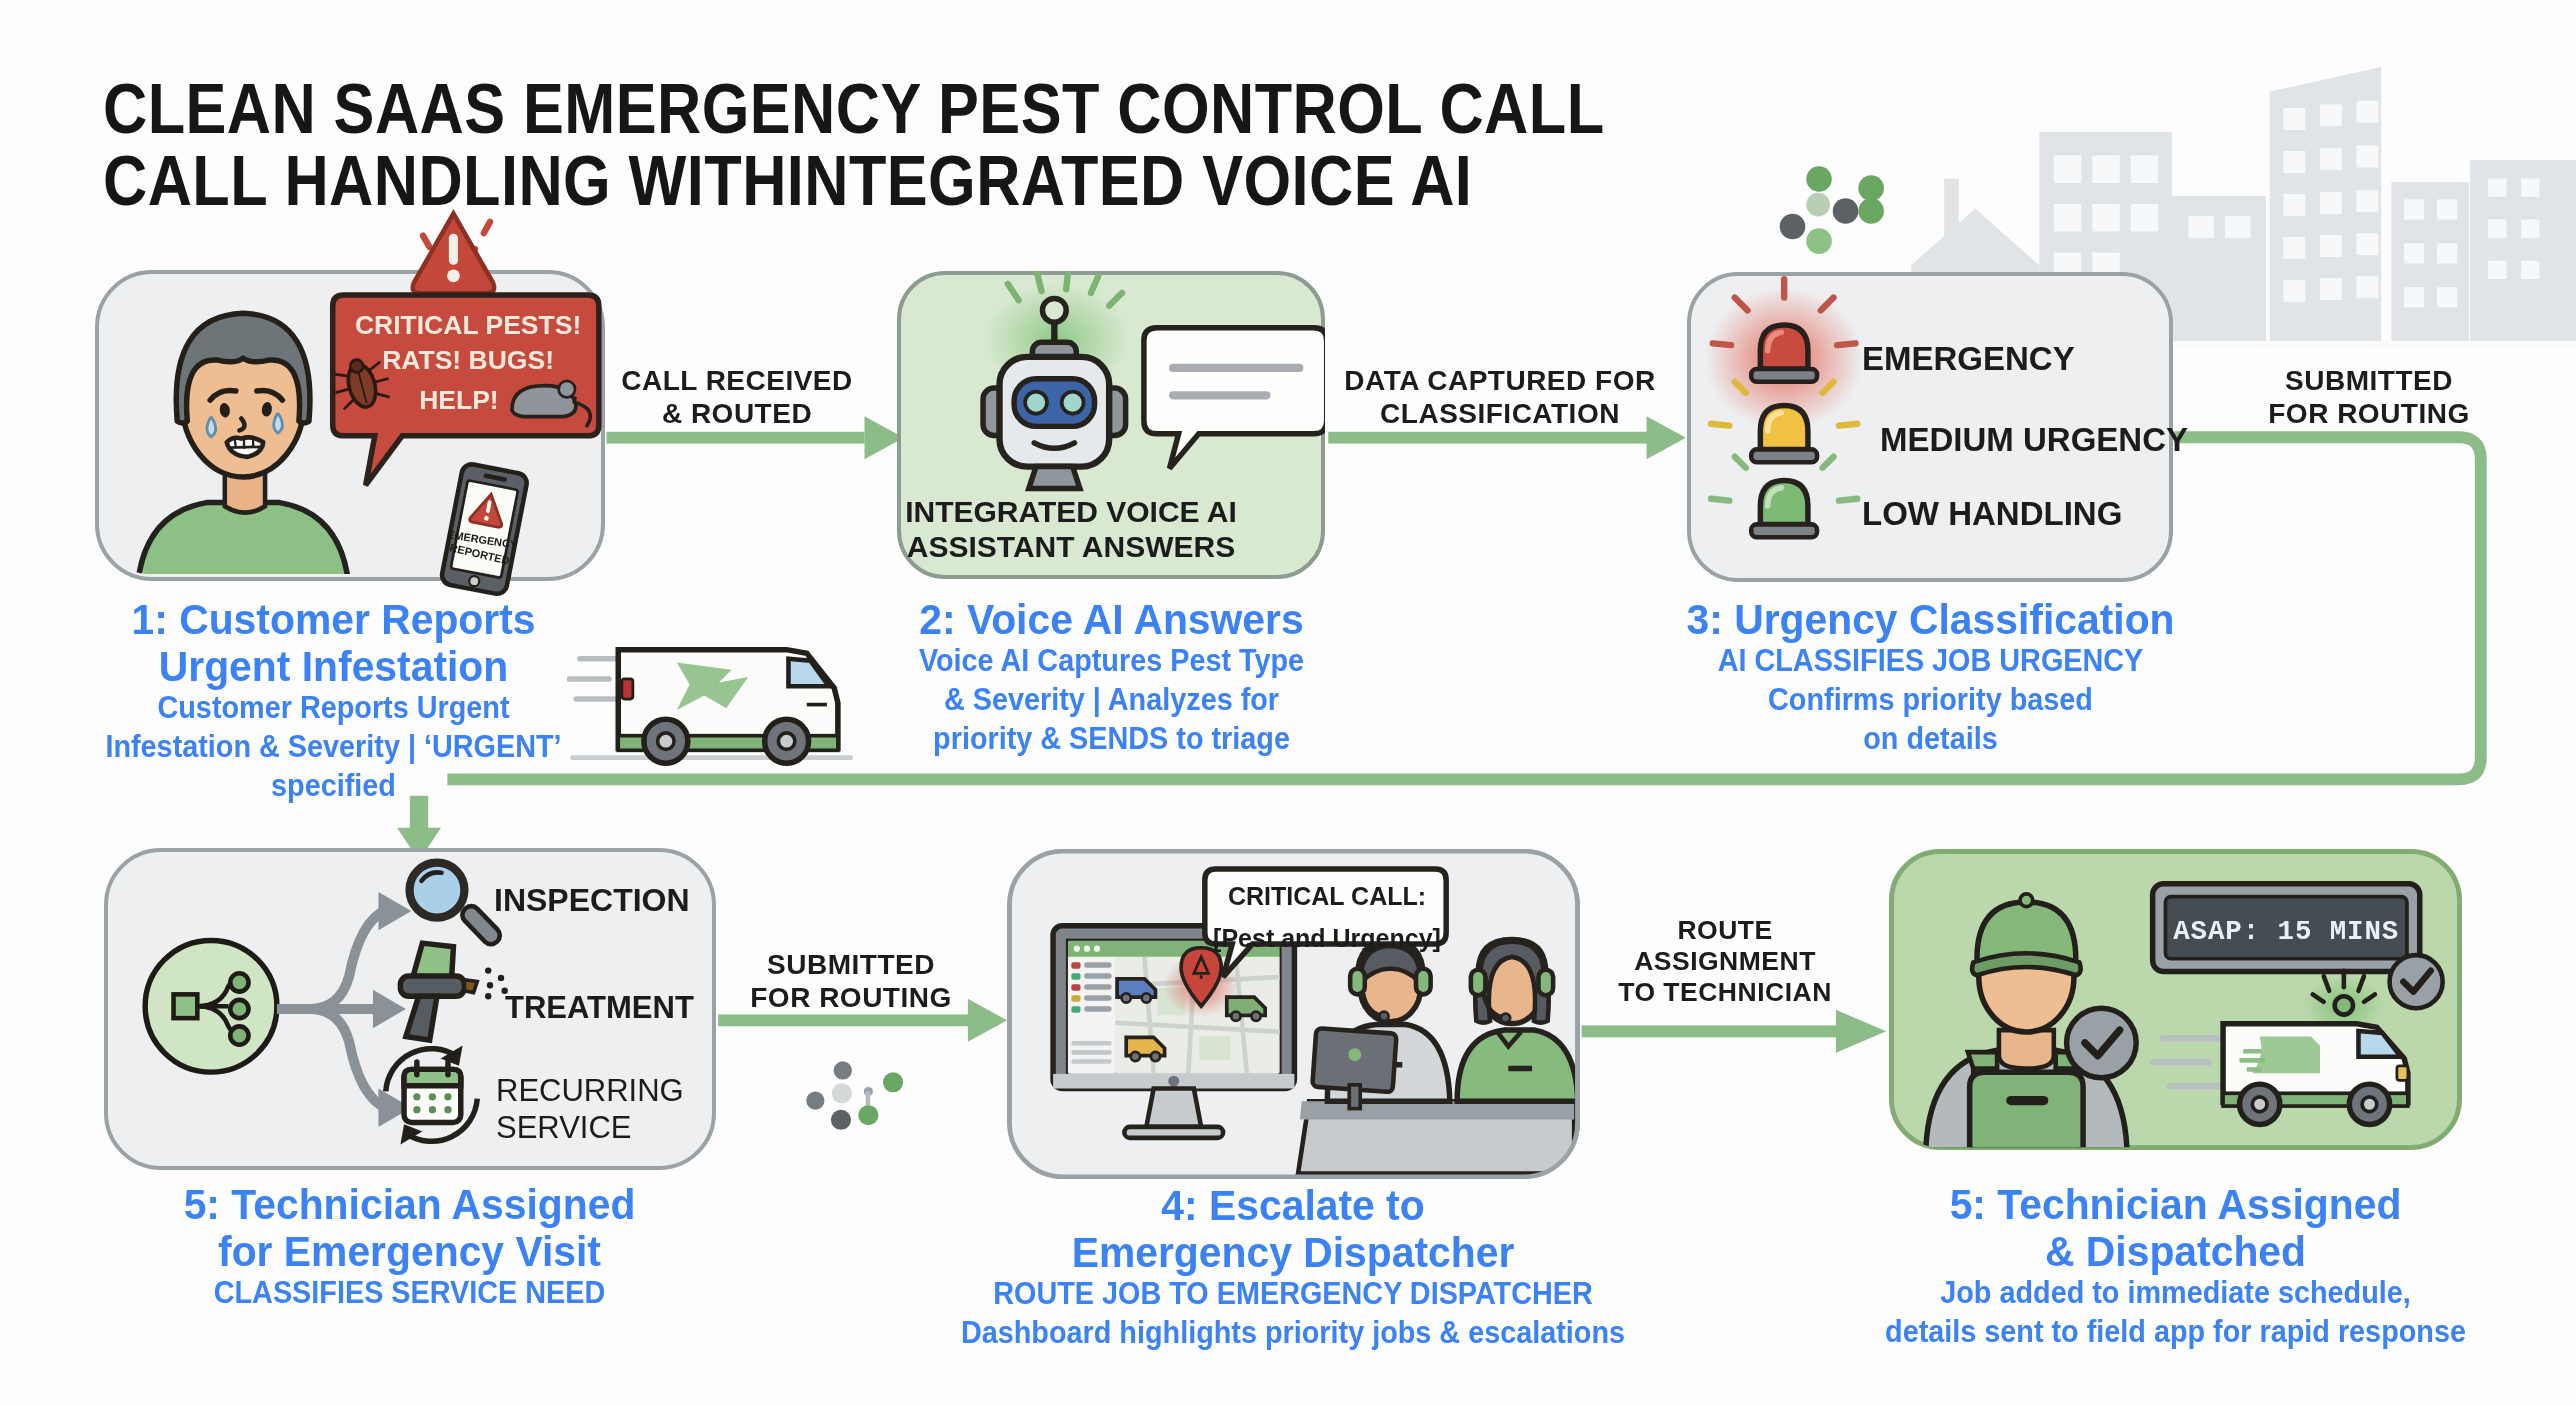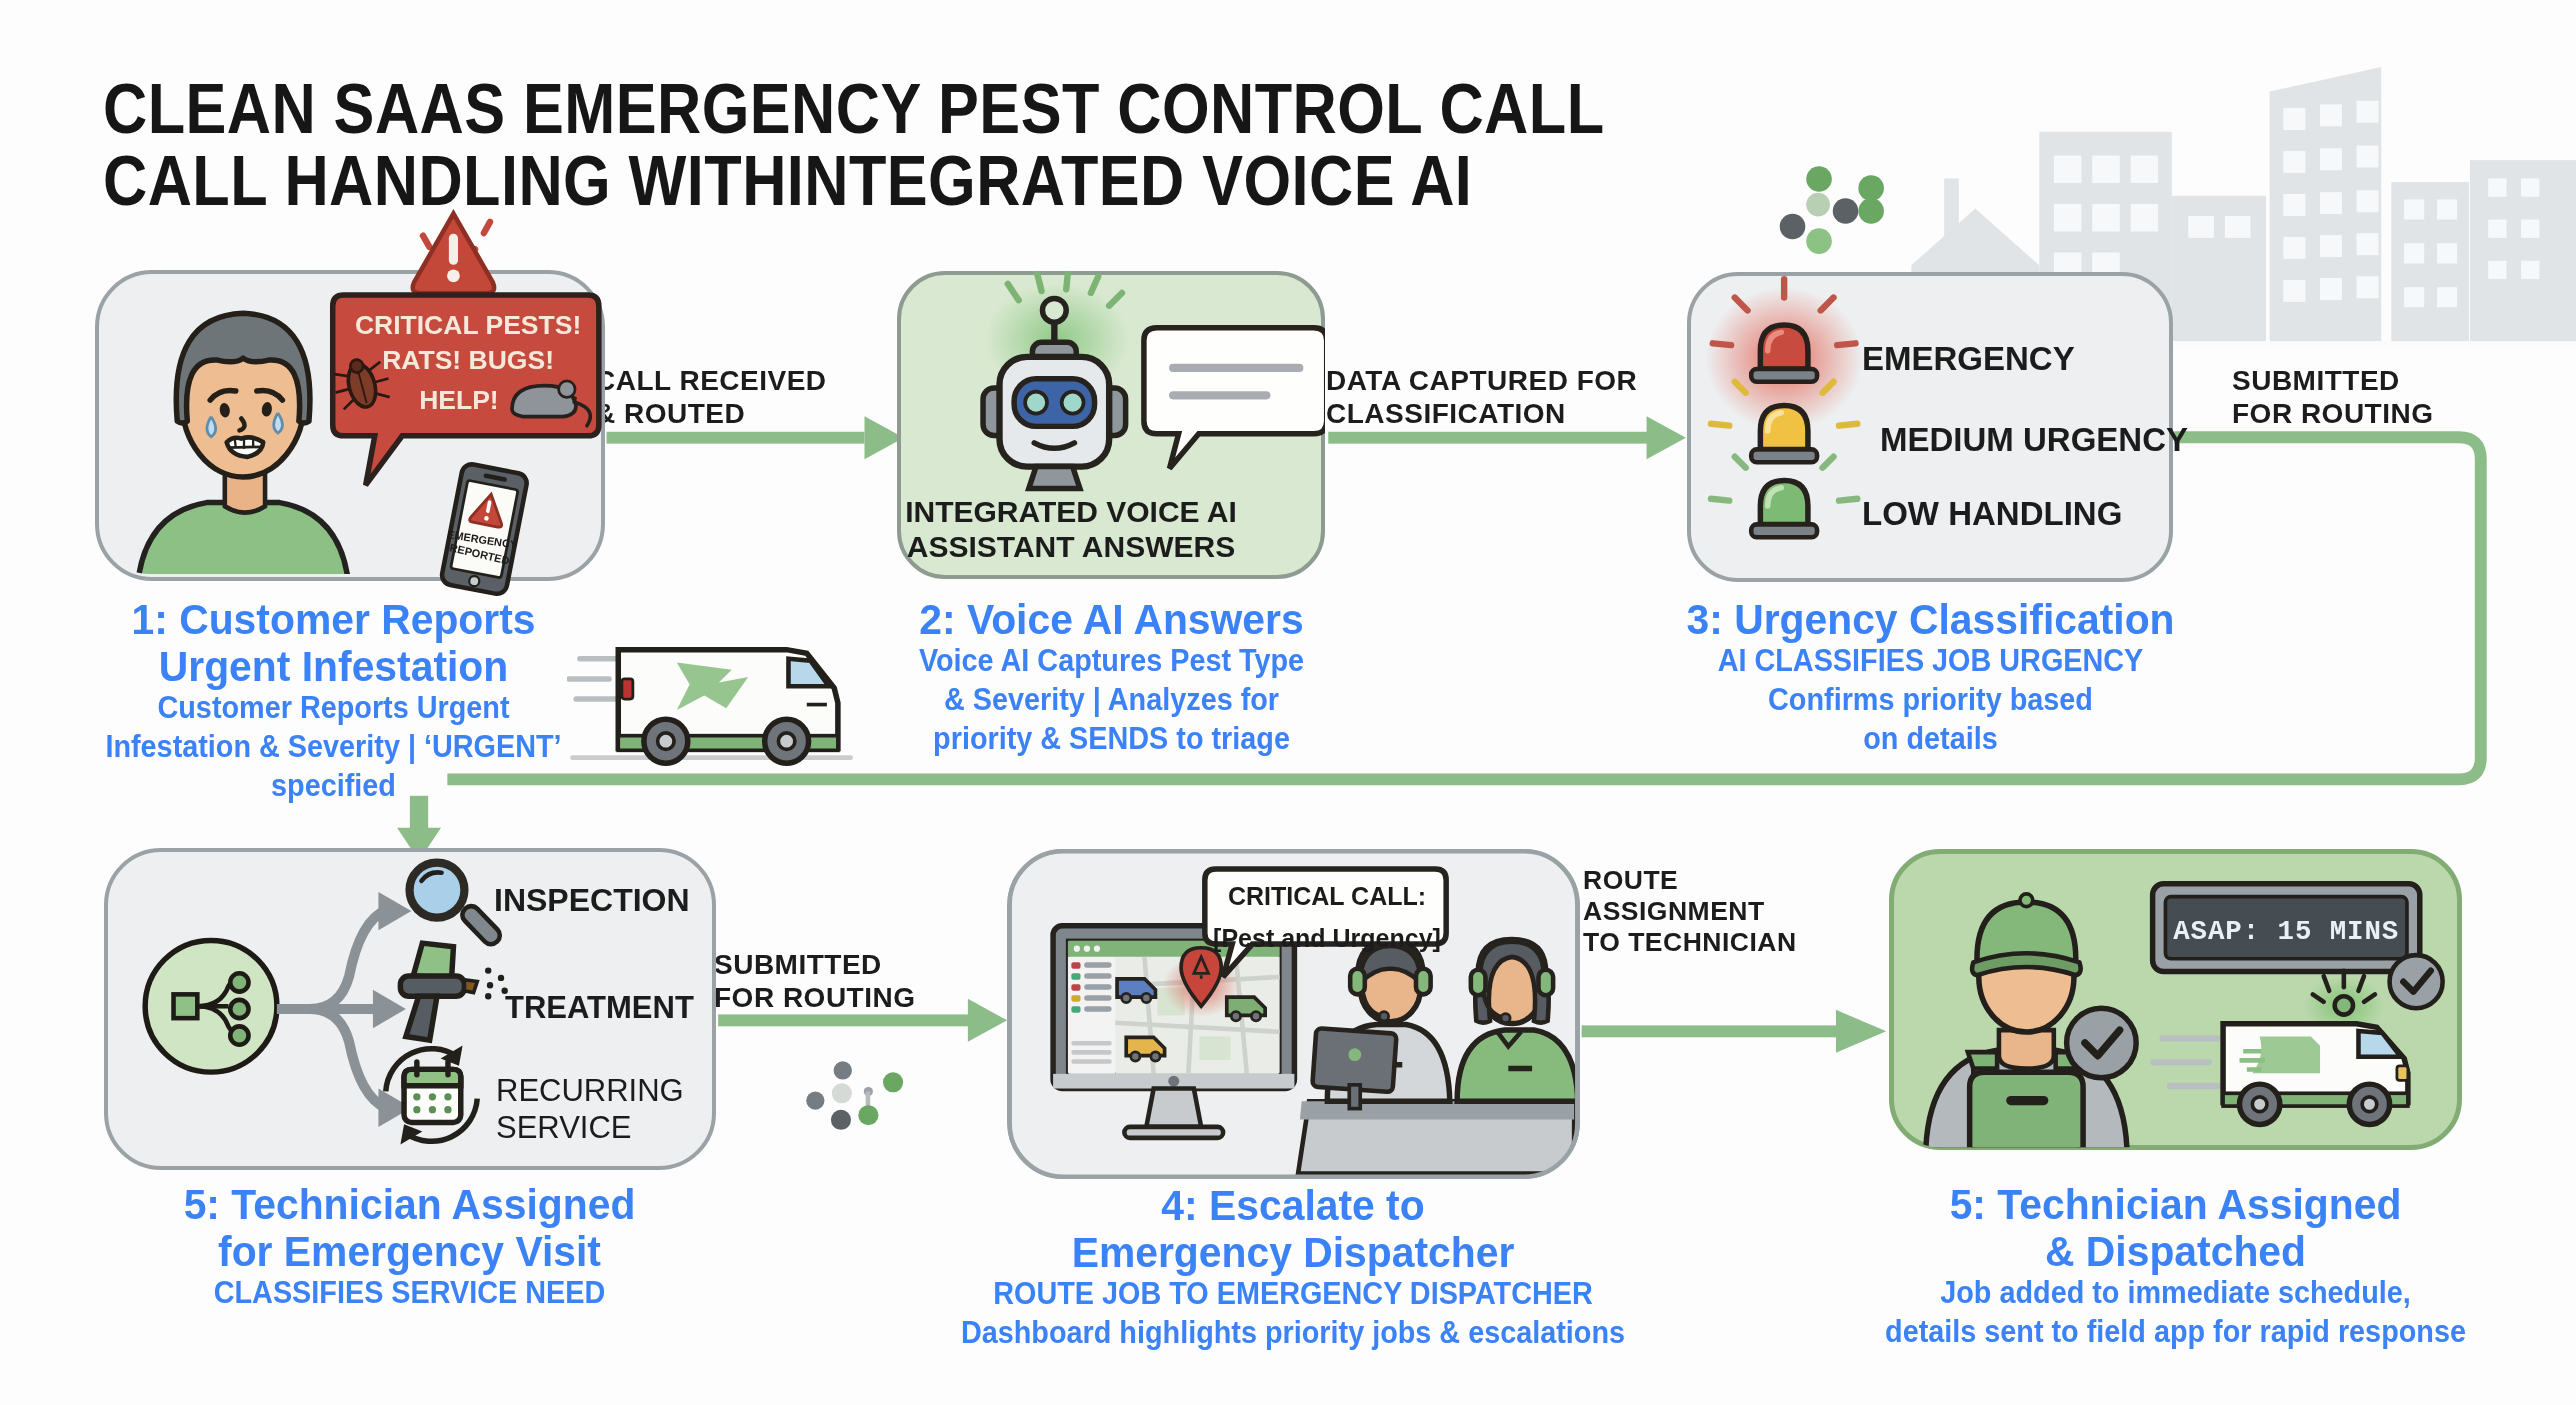--- a/index.html
+++ b/index.html
@@ -3,21 +3,21 @@
 <meta charset="utf-8">
 <style>
 html,body{margin:0;padding:0;}
 body{width:2576px;height:1405px;background:#fdfdfd;overflow:hidden;position:relative;
      font-family:"Liberation Sans", sans-serif;}
 .abs{position:absolute;}
 .box{position:absolute;box-sizing:border-box;}
 .gbox{background:#edeff0;border:4.6px solid #9ba2a6;}
 .title{position:absolute;left:103px;top:73px;font-size:70px;line-height:72px;font-weight:bold;
        color:#161616;letter-spacing:0.5px;white-space:nowrap;transform:scaleX(0.875);transform-origin:0 0;}
-.albl{position:absolute;font-weight:bold;font-size:28px;line-height:33px;text-align:left;color:#1c1c1c;letter-spacing:0.5px;}
+.albl{position:absolute;font-weight:bold;font-size:28px;line-height:33px;text-align:center;color:#1c1c1c;letter-spacing:0.5px;}
 .cap{position:absolute;text-align:center;color:#3b82f6;}
 .cap-h{font-size:43px;font-weight:bold;line-height:47px;letter-spacing:0px;transform:scaleX(0.95);transform-origin:50% 0;}
 .cap-s{font-size:32px;font-weight:bold;line-height:39px;margin-top:-1.8px;transform:scaleX(0.9);transform-origin:50% 0;}
 svg{display:block;}
 </style>
 </head>
 <body>
 
 <svg class="abs" style="left:1903px;top:55px;" width="673" height="384" viewBox="0 0 736 420">
   <g fill="#e1e4e7">
@@ -91,21 +91,21 @@
     <path d="M434 905 L482 905 L458 941 Z"></path>
   </g>
 
   <path d="M2377 478 L2688 478 Q2712 478 2712 502 L2712 828 Q2712 852 2688 852 L489 852" fill="none" stroke="#8cbc88" stroke-width="13"></path>
 </svg>
 
 <div class="albl" style="left:595px;top:364px;width:284px;">CALL RECEIVED<br>&amp; ROUTED</div>
 <div class="albl" style="left:1326px;top:364px;width:348px;">DATA CAPTURED FOR<br>CLASSIFICATION</div>
 <div class="albl" style="left:2232px;top:364px;width:274px;">SUBMITTED<br>FOR ROUTING</div>
 <div class="albl" style="left:714px;top:948px;width:274px;">SUBMITTED<br>FOR ROUTING</div>
-<div class="albl" style="left:1583px;top:865px;width:284px;font-size:26.5px;line-height:31px;">ROUTE<br>ASSIGNMENT<br>TO TECHNICIAN</div>
+<div class="albl" style="left:1583px;top:915px;width:284px;font-size:26.5px;line-height:31px;">ROUTE<br>ASSIGNMENT<br>TO TECHNICIAN</div>
 
 <div class="box gbox" style="left:95px;top:270px;width:510px;height:311px;border-radius:57px;"></div>
 <div class="box" style="left:897px;top:271px;width:428px;height:308px;border-radius:48px;background:#d9e9d1;border:4.6px solid #8e9b91;"></div>
 <div class="box gbox" style="left:1687px;top:272px;width:486px;height:310px;border-radius:51px;"></div>
 <div class="box gbox" style="left:104px;top:848px;width:612px;height:322px;border-radius:57px;"></div>
 <div class="box gbox" style="left:1007px;top:849px;width:573px;height:330px;border-radius:57px;"></div>
 <div class="box" style="left:1889px;top:849px;width:573px;height:301px;border-radius:51px;background:#bad8ac;border:5.5px solid #83ab74;"></div>
 
 <svg class="abs" style="left:73px;top:206px;" width="567" height="403" viewBox="0 0 620 440">
   <defs>

